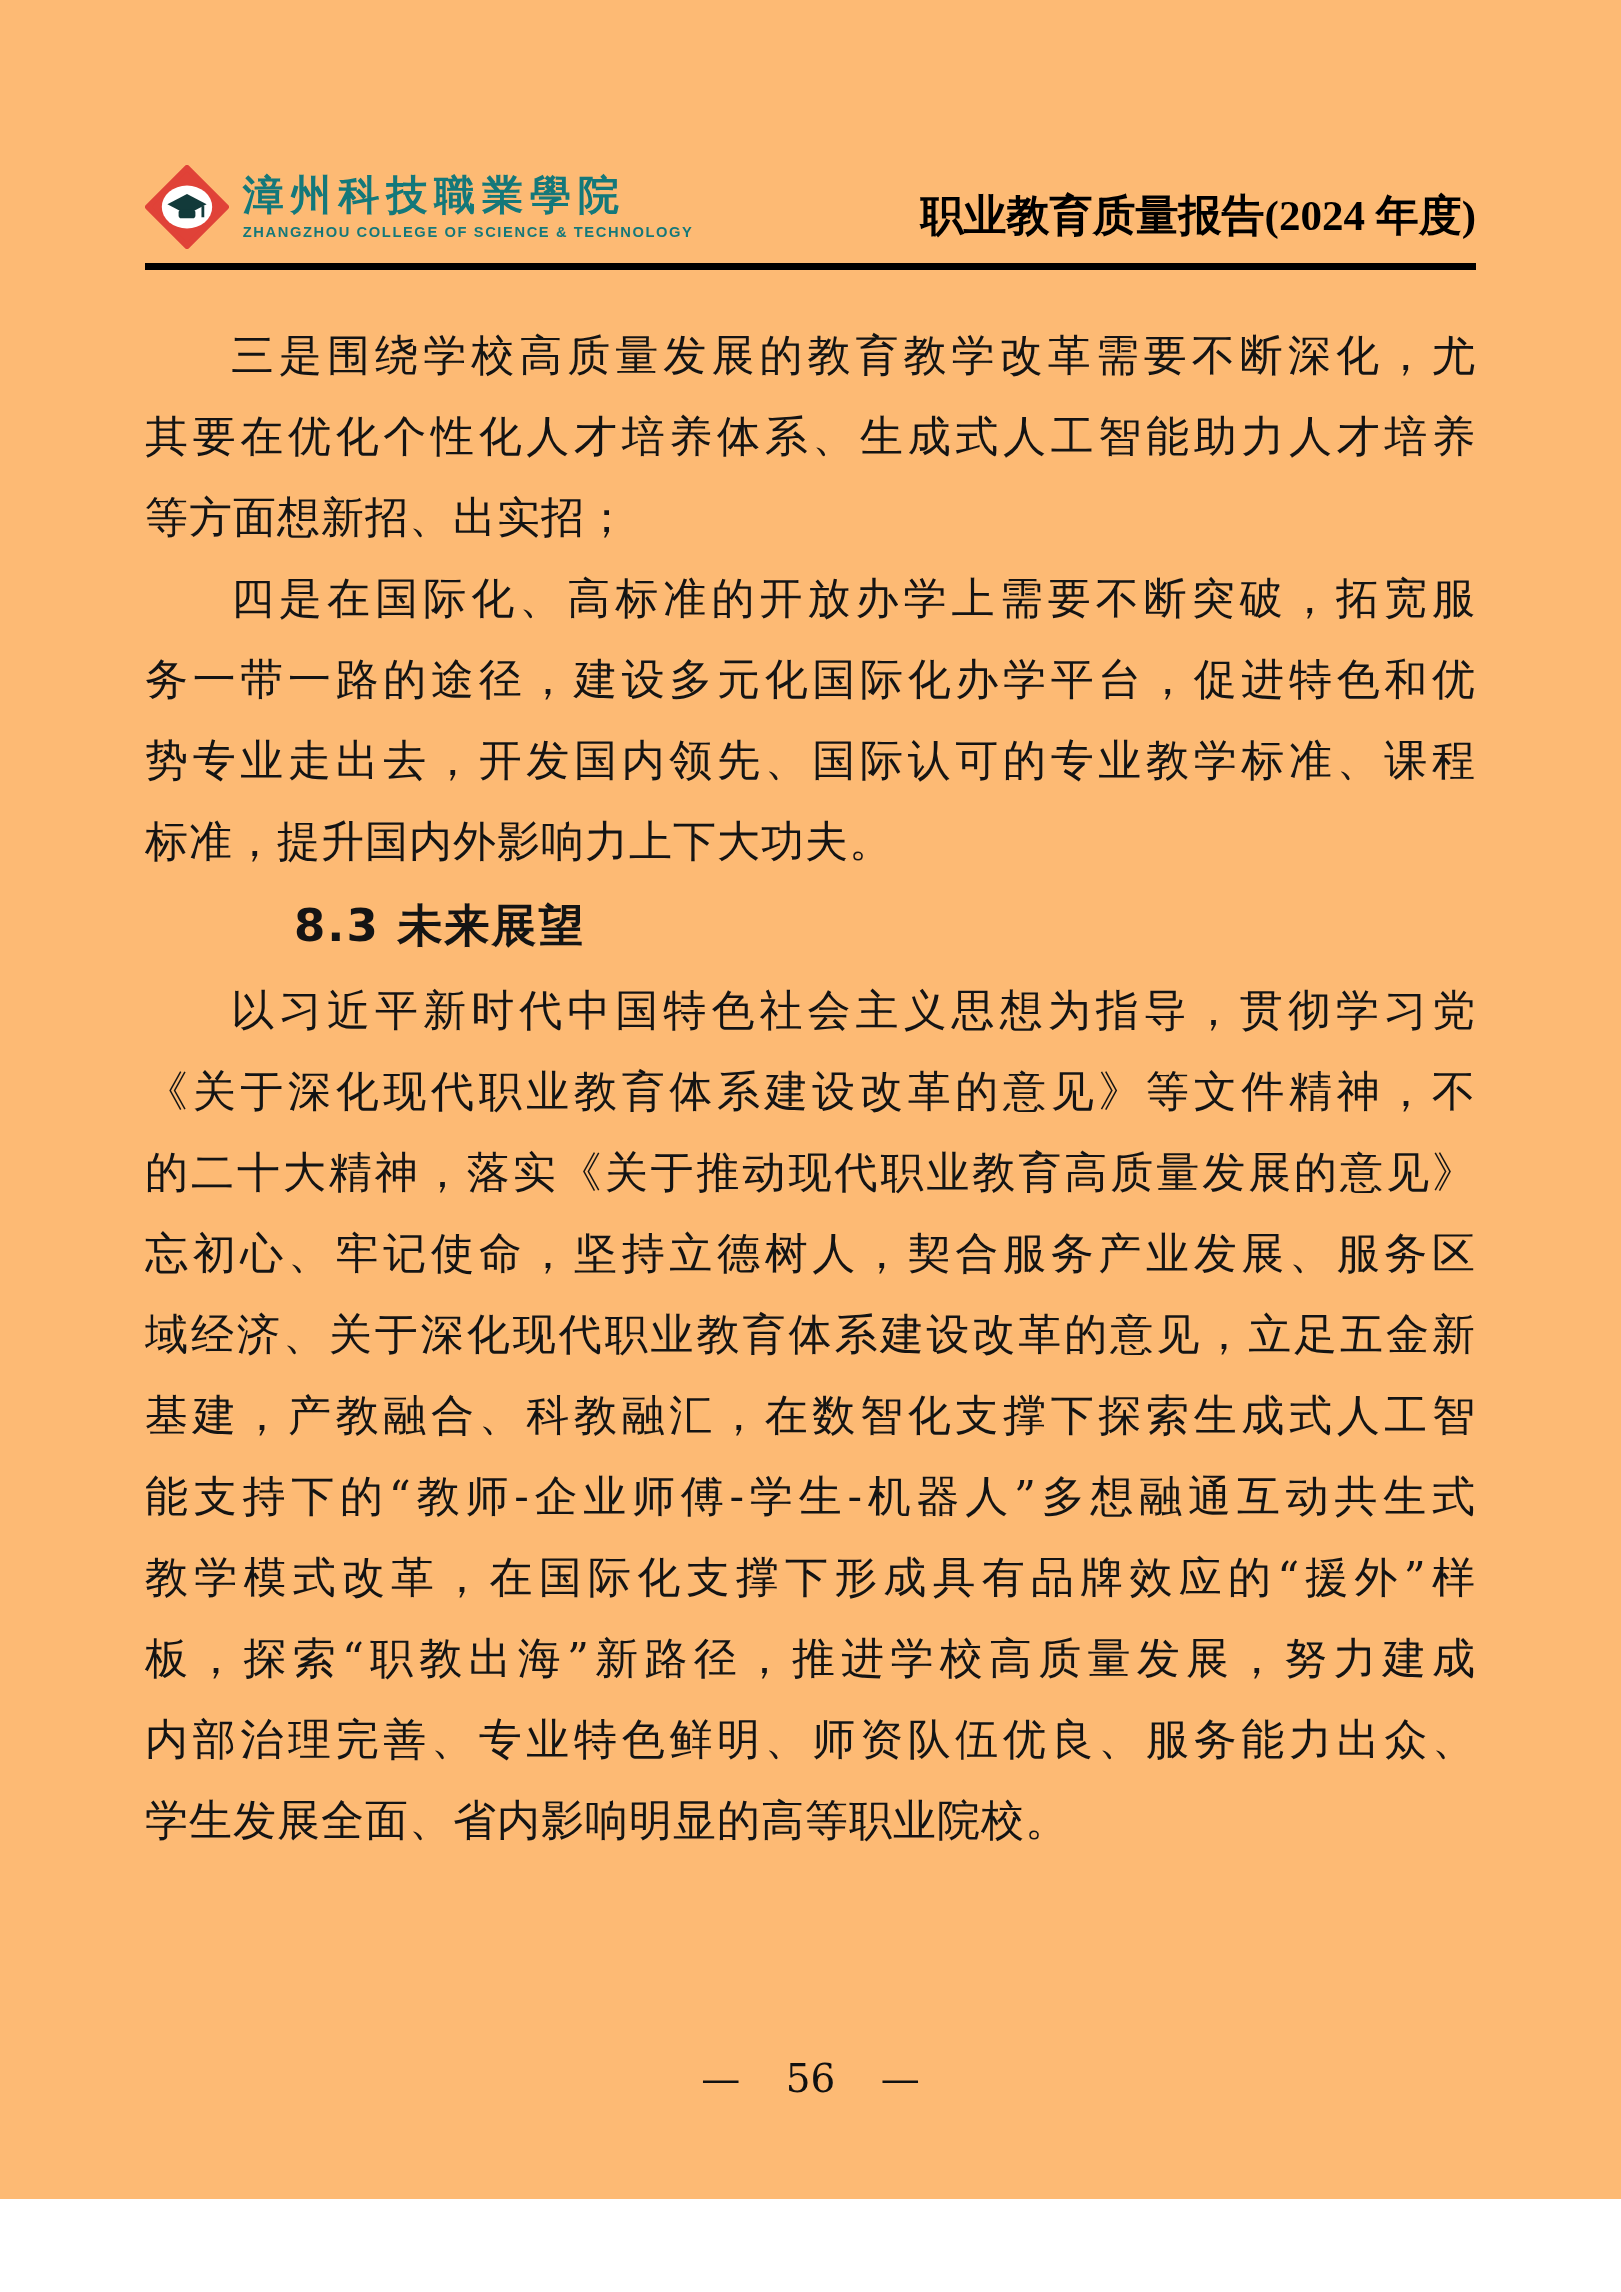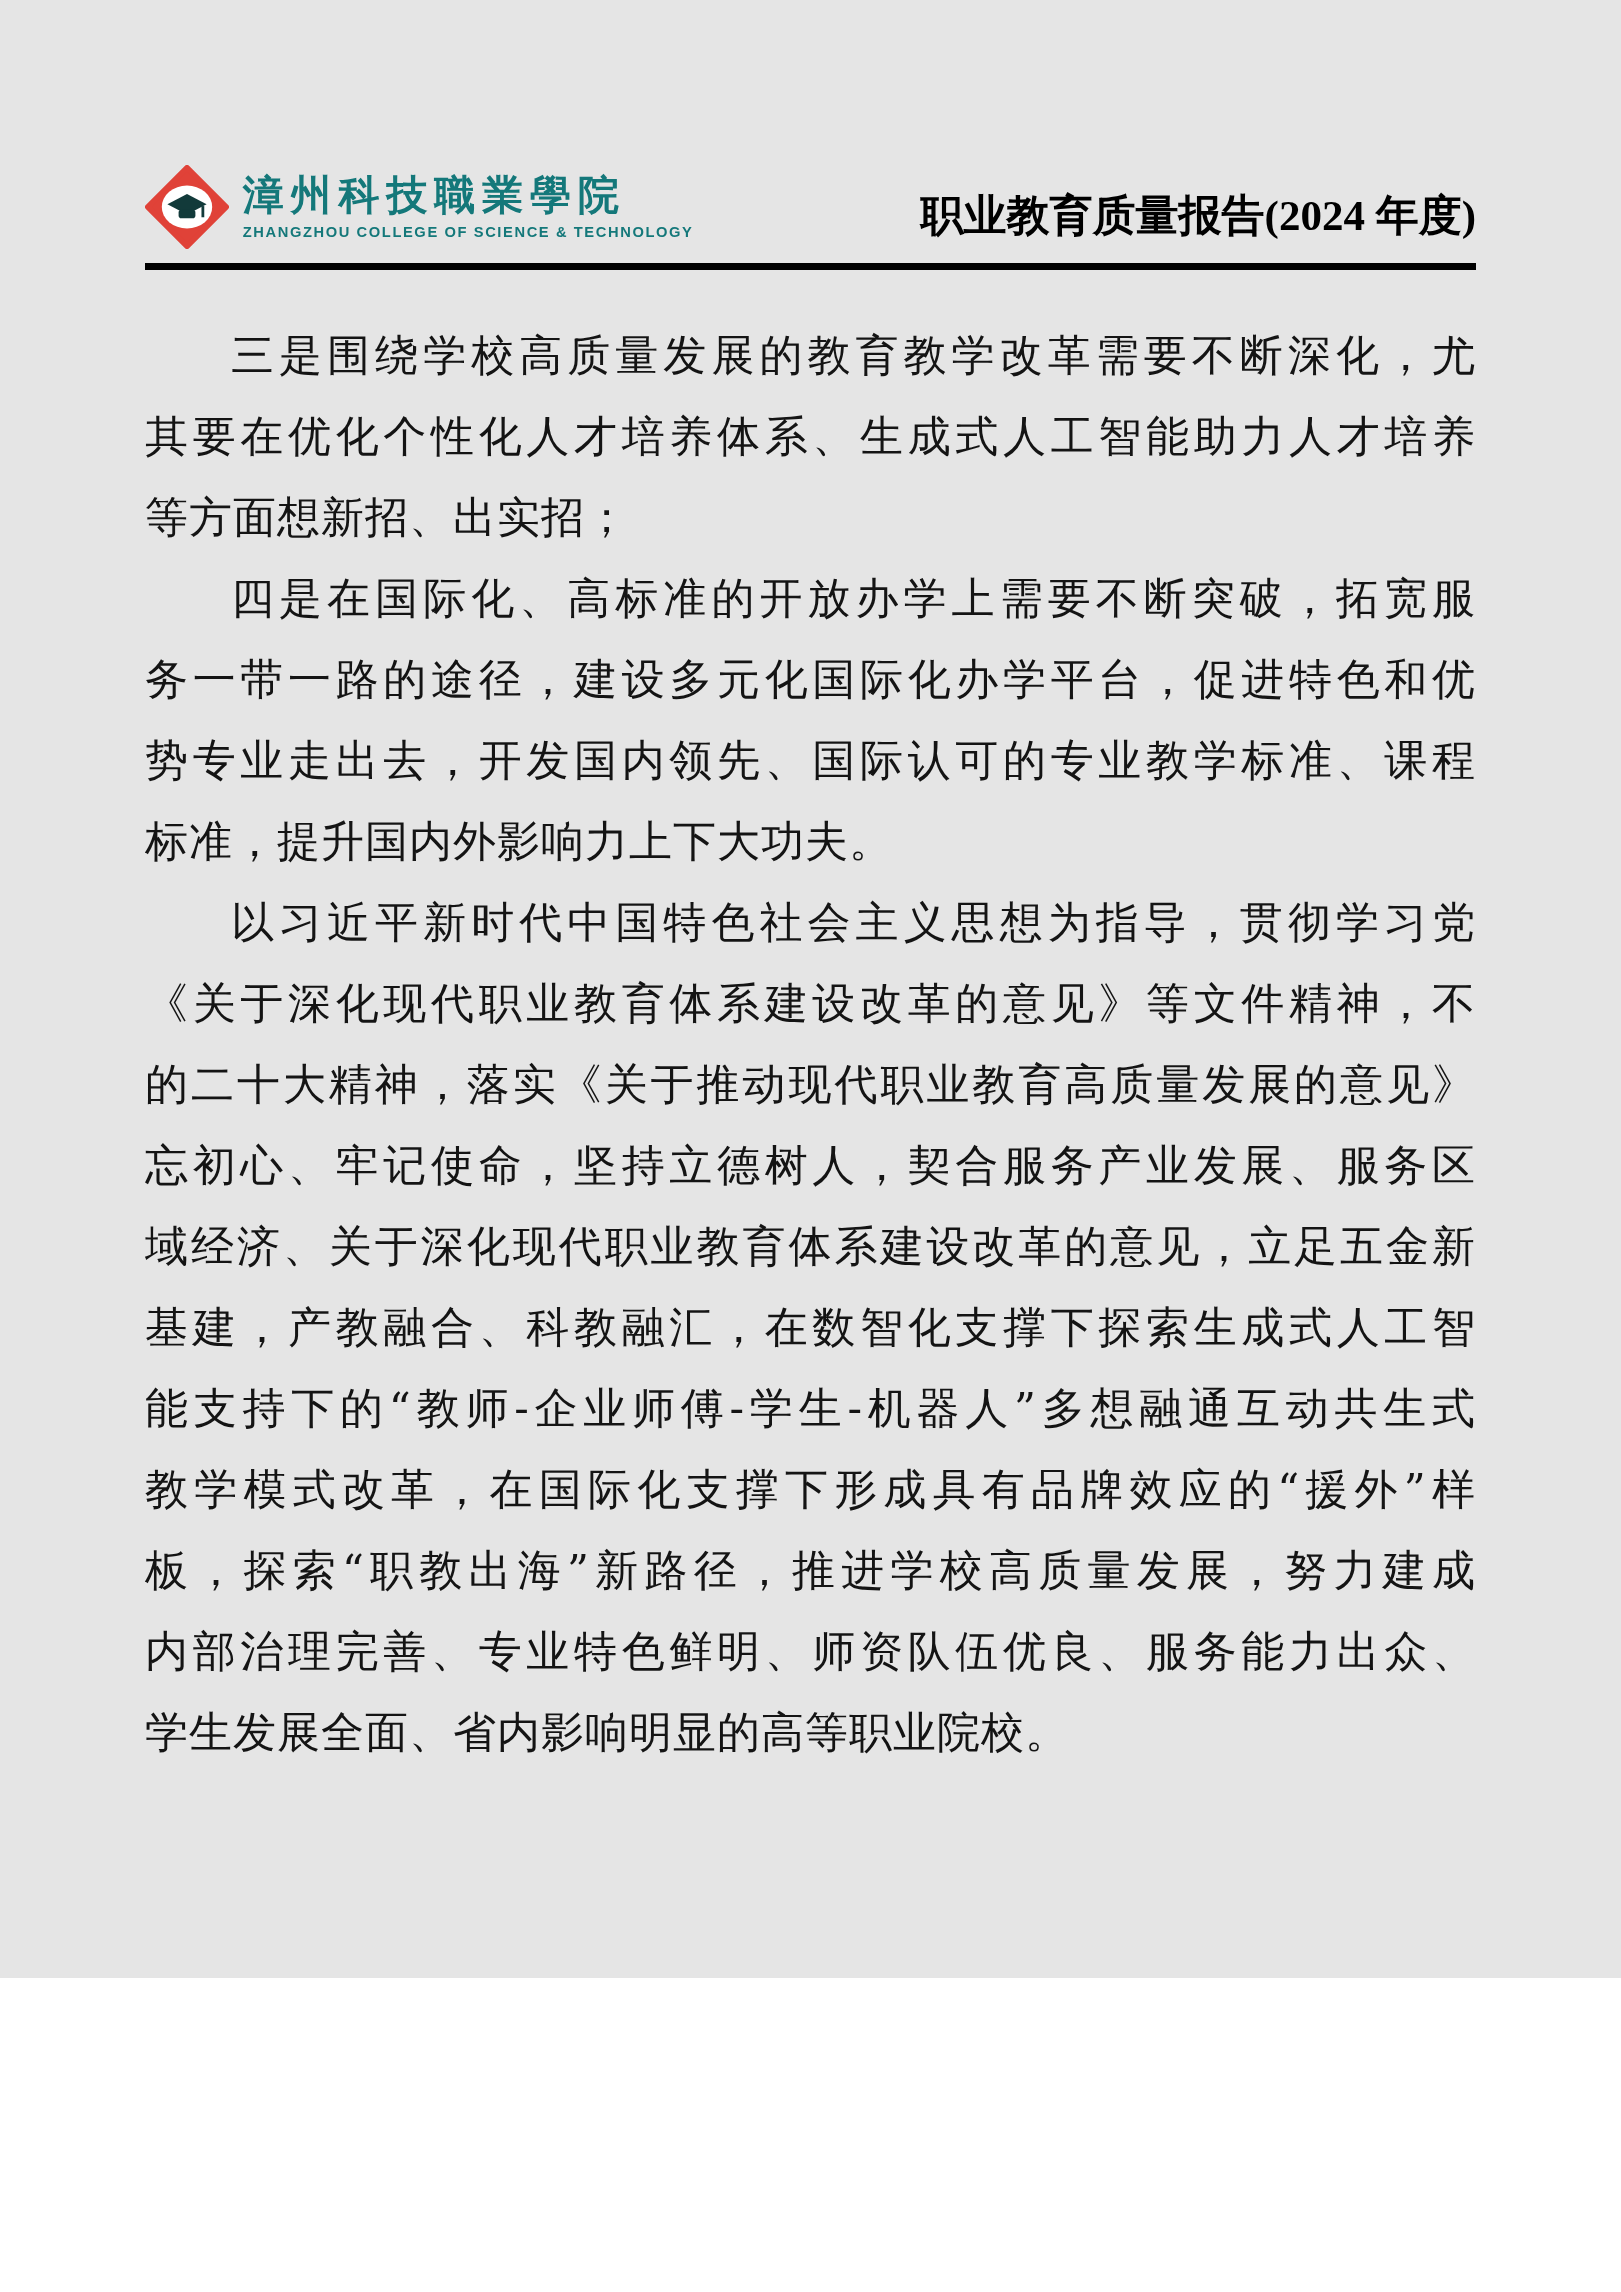--- a/index.html
+++ b/index.html
@@ -3,22 +3,22 @@
 <meta charset="utf-8">
 <style>
   html, body {
     margin: 0;
     padding: 0;
     background: #ffffff;
   }
   .page {
     position: relative;
     width: 1621px;
-    height: 1978px;
-    background: #e5e5e5;
+    height: 2199px;
+    background: #fdba74;
     font-family: "DejaVu Serif", serif;
     color: #141414;
     overflow: hidden;
     box-sizing: border-box;
     padding: 0 145px;
   }
   
   .header {
     display: flex;
     justify-content: space-between;
@@ -137,20 +137,21 @@
       <div class="line end">等方面想新招、出实招；</div>
     </div>
 
     <div>
       <div class="line indent">四是在国际化、高标准的开放办学上需要不断突破，拓宽服</div>
       <div class="line">务一带一路的途径，建设多元化国际化办学平台，促进特色和优</div>
       <div class="line">势专业走出去，开发国内领先、国际认可的专业教学标准、课程</div>
       <div class="line end">标准，提升国内外影响力上下大功夫。</div>
     </div>
 
+    <div class="section-heading">8.3 未来展望</div>
 
     <div>
       <div class="line indent">以习近平新时代中国特色社会主义思想为指导，贯彻学习党</div>
       <div class="line">《关于深化现代职业教育体系建设改革的意见》等文件精神，不</div>
       <div class="line">的二十大精神，落实《关于推动现代职业教育高质量发展的意见》</div>
       <div class="line">忘初心、牢记使命，坚持立德树人，契合服务产业发展、服务区</div>
       <div class="line">域经济、关于深化现代职业教育体系建设改革的意见，立足五金新</div>
       <div class="line">基建，产教融合、科教融汇，在数智化支撑下探索生成式人工智</div>
       <div class="line">能支持下的“教师-企业师傅-学生-机器人”多想融通互动共生式</div>
       <div class="line">教学模式改革，在国际化支撑下形成具有品牌效应的“援外”样</div>

